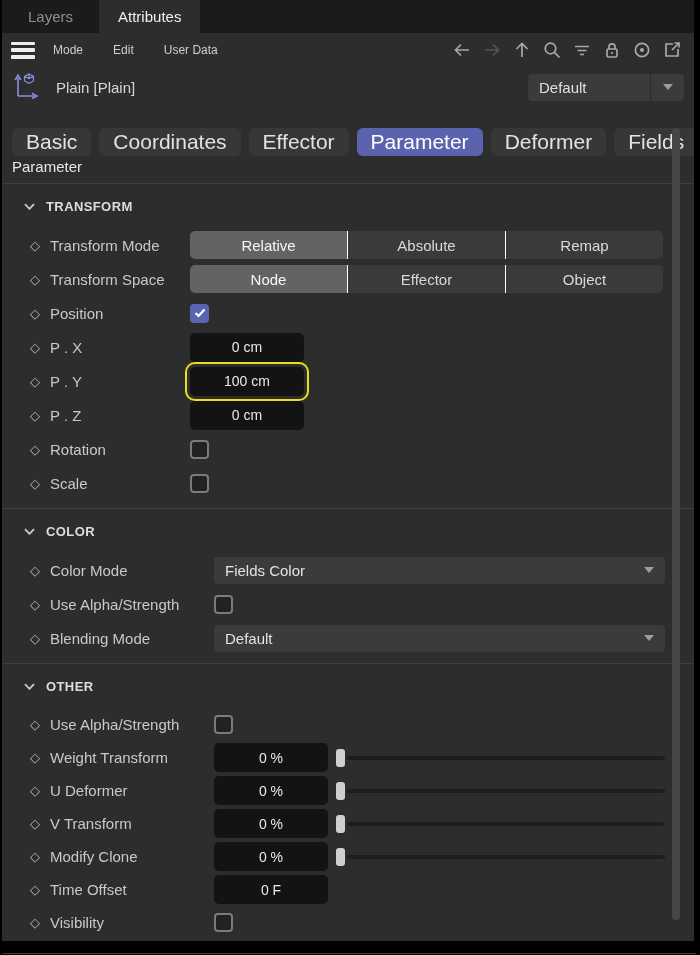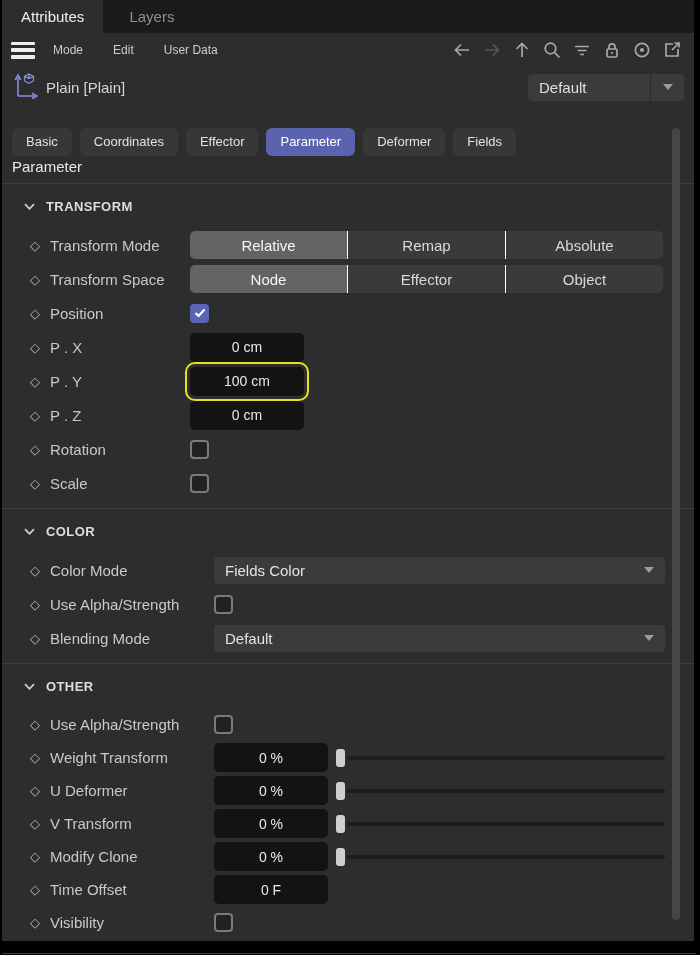--- a/index.html
+++ b/index.html
@@ -18,32 +18,32 @@
   .hamburger { width:24px; height:17px; display:flex; flex-direction:column; justify-content:space-between; margin-right:18px; }
   .hamburger span { display:block; height:3.5px; background:#ededed; border-radius:1px; }
   .menu-item { font-size:12px; color:#cdcdcd; margin-right:30px; }
   .toolbar-icons { margin-left:auto; display:flex; align-items:center; gap:9px; }
   .ticon { width:21px; height:21px; display:flex; align-items:center; justify-content:center; }
   .ticon svg { stroke:#a8a8a8; fill:none; stroke-width:1.7; }
   .ticon.disabled svg { stroke:#565656; }
 
   
   .object-row { display:flex; align-items:center; height:40px; padding:0 10px; }
-  .object-name { font-size:15px; color:#d6d6d6; margin-left:7px; }
+  .object-name { font-size:15px; color:#d6d6d6; margin-left:17px; }
   .preset-dd { margin-left:auto; width:156px; height:27px; background:#3b3b3b; border-radius:4px;
     display:flex; align-items:center; overflow:hidden; }
   .preset-dd .txt { flex:1; padding-left:11px; font-size:15px; color:#e0e0e0; }
   .preset-dd .sep { width:1px; height:27px; background:#2a2a2a; }
   .preset-dd .arr { width:33px; display:flex; align-items:center; justify-content:center; }
   .tri-down { width:0; height:0; border-left:5px solid transparent; border-right:5px solid transparent; border-top:6px solid #9d9d9d; }
 
   
   .tabs-row { display:flex; align-items:center; height:42px; padding-left:10px; gap:8px; }
   .tab-btn { height:28px; padding:0 14px; display:flex; align-items:center; background:#373737;
-    border-radius:6px; font-size:13px; color:#e2e2e2;margin-top:27px; }
+    border-radius:6px; font-size:21px; color:#e2e2e2;margin-top:27px; }
   .tab-btn.active { background:#5b63ae; color:#ffffff; }
 
   .page-heading { height:34px; display:flex; align-items:center; padding-left:10px; font-size:15px; color:#e8e8e8; }
   .divider { border-top:1px solid #3e3e3e; }
   .section-divider { margin-top:8px; border-top:1px solid #3e3e3e; }
 
   .section-header { height:44px; display:flex; align-items:center; padding-left:22px; }
   .chev { margin-right:11px; display:flex; }
   .chev svg { stroke:#cccccc; fill:none; stroke-width:1.8; }
   .section-title { font-size:13px; font-weight:bold; letter-spacing:.4px; color:#dedede; }
@@ -82,22 +82,22 @@
   .scrollbar-thumb { position:absolute; left:670px; top:128px; width:8px; height:792px;
     background:#464646; border-radius:4px; }
   .bottom-line { position:absolute; left:2px; right:4px; bottom:1px; height:1px; background:#3b3b3b; }
 </style>
 </head>
 <body>
 
 <div class="panel">
 
   <div class="tabstrip">
+    <div class="panel-tab inactive">Layers</div>
     <div class="panel-tab active">Attributes</div>
-    <div class="panel-tab inactive">Layers</div>
   </div>
 
   <div class="menubar">
     <div class="hamburger">
         <span></span>
         <span></span>
         <span></span>
       </div>
     <div class="menu-item">Mode</div>
     <div class="menu-item">Edit</div>
@@ -187,22 +187,22 @@
         </svg>
     </span>
     <span class="section-title">TRANSFORM</span>
   </div>
 
   <div class="row">
     <span class="diamond">◇</span>
     <span class="rlabel w1">Transform Mode</span>
     <div class="seg-group">
       <div class="seg selected">Relative</div>
+      <div class="seg">Absolute</div>
       <div class="seg">Remap</div>
-      <div class="seg">Absolute</div>
     </div>
   </div>
 
   <div class="row">
     <span class="diamond">◇</span>
     <span class="rlabel w1">Transform Space</span>
     <div class="seg-group">
       <div class="seg selected">Node</div>
       <div class="seg">Effector</div>
       <div class="seg">Object</div>

